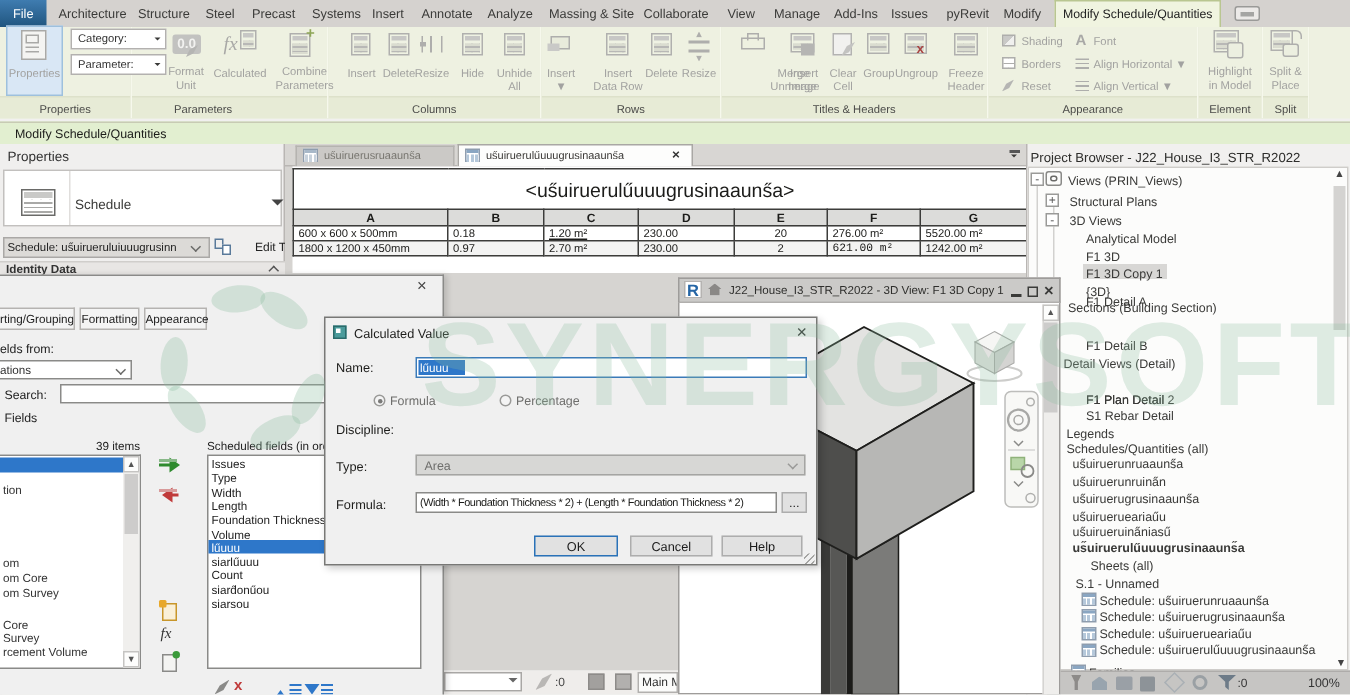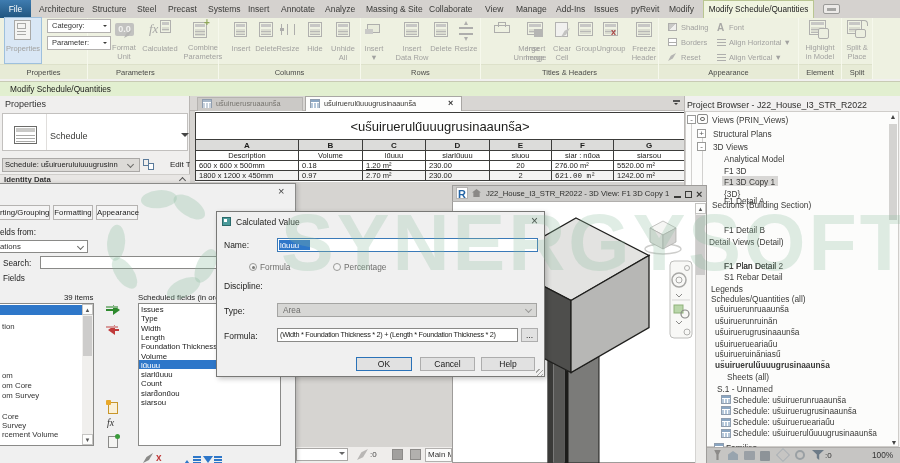--- a/index.html
+++ b/index.html
@@ -228,29 +228,20 @@
           <td colspan="7" style="border:1.5px solid #3c3c3a;height:27px;text-align:center;font-size:13px;">&lt;us̋uiruerulűuuugrusinaauns̋a&gt;</td>
         </tr>
     <tr style="background:#dcdcda;font-weight:bold;font-size:8px;">
       <td style="border:1px solid #3c3c3a;height:11px;text-align:center;">A</td>
       <td style="border:1px solid #3c3c3a;text-align:center;">B</td>
       <td style="border:1px solid #3c3c3a;text-align:center;">C</td>
       <td style="border:1px solid #3c3c3a;text-align:center;">D</td>
       <td style="border:1px solid #3c3c3a;text-align:center;">E</td>
       <td style="border:1px solid #3c3c3a;text-align:center;">F</td>
       <td style="border:1px solid #3c3c3a;text-align:center;">G</td>
-    </tr>
-    <tr>
-      <td style="border:1px solid #3c3c3a;height:9px;text-align:center;">Description</td>
-      <td style="border:1px solid #3c3c3a;text-align:center;">Volume</td>
-      <td style="border:1px solid #3c3c3a;text-align:center;">lűuuu</td>
-      <td style="border:1px solid #3c3c3a;text-align:center;">siarlűuuu</td>
-      <td style="border:1px solid #3c3c3a;text-align:center;">siuou</td>
-      <td style="border:1px solid #3c3c3a;text-align:center;">siar : nűoa</td>
-      <td style="border:1px solid #3c3c3a;text-align:center;">siarsou</td>
     </tr>
     <tr>
       <td style="border:1px solid #3c3c3a;height:9px;padding-left:3px;">600 x 600 x 500mm</td>
       <td style="border:1px solid #3c3c3a;padding-left:3px;">0.18</td>
       <td style="border:1px solid #3c3c3a;padding-left:3px;text-decoration:underline;">1.20 m²</td>
       <td style="border:1px solid #3c3c3a;padding-left:3px;">230.00</td>
       <td style="border:1px solid #3c3c3a;text-align:center;">20</td>
       <td style="border:1px solid #3c3c3a;padding-left:3px;">276.00 m²</td>
       <td style="border:1px solid #3c3c3a;padding-left:3px;">5520.00 m²</td>
     </tr>

